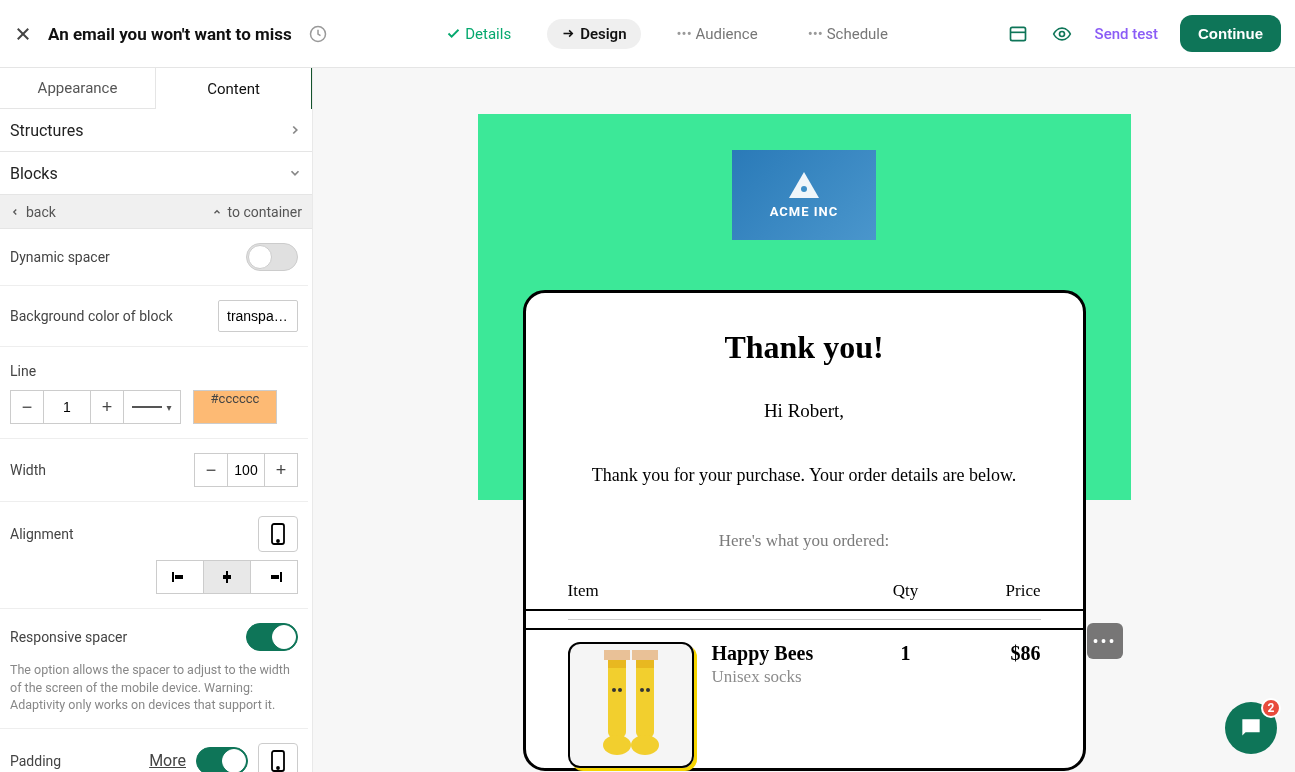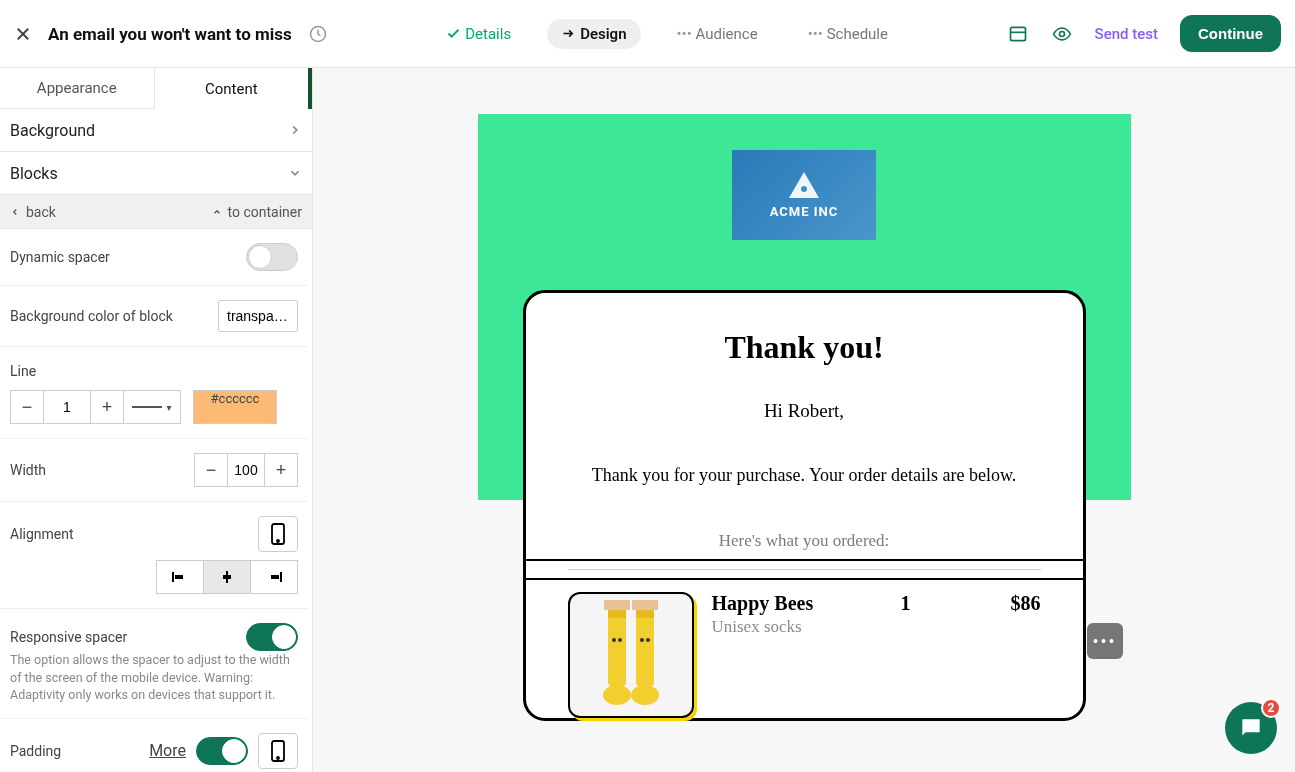--- a/index.html
+++ b/index.html
@@ -18,21 +18,21 @@
 .top-right { display: flex; align-items: center; gap: 22px; }
 .top-right .tool-icon { width: 22px; height: 20px; color: #0e7558; cursor: pointer; }
 .send-test { color: #8b5cf6; font-size: 15px; font-weight: 500; cursor: pointer; }
 .continue-btn { background: #0e7558; color: #fff; border: none; padding: 10px 18px; border-radius: 12px; font-size: 15px; font-weight: 700; cursor: pointer; }
 
 .main { display: flex; height: calc(100% - 68px); }
 .sidebar { width: 313px; border-right: 1px solid #e9e9e9; display: flex; flex-direction: column; background: #fff; }
 
 .tabs { display: flex; height: 41px; }
 .tab { flex: 1; display: flex; align-items: center; justify-content: center; font-size: 15px; color: #555; cursor: pointer; border-bottom: 1px solid #e5e5e5; }
-.tab.active { color: #111; border-right: 4px solid #14532d; border-bottom: none; }
+.tab.active { color: #111; border-right: 1px solid #14532d; border-bottom: none; }
 .tab:first-child { border-right: 0; }
 .tab.active:first-child ~ .tab, .tab:not(.active):first-child { border-right: 1px solid #e5e5e5; }
 
 .accordion { height: 43px; display: flex; align-items: center; justify-content: space-between; padding: 0 10px; border-bottom: 1px solid #e5e5e5; font-size: 16px; color: #222; cursor: pointer; }
 .accordion .chev { width: 14px; height: 14px; color: #888; }
 
 .breadcrumb-row { height: 34px; background: #f0f0f0; display: flex; align-items: center; justify-content: space-between; padding: 0 10px; font-size: 14px; color: #555; border-bottom: 1px solid #e5e5e5; }
 .breadcrumb-row .part { display: flex; align-items: center; gap: 6px; cursor: pointer; }
 .breadcrumb-row .chev-sm { width: 10px; height: 10px; }
 
@@ -60,21 +60,21 @@
 .line-style .chev-d { margin-left: 4px; font-size: 10px; color: #555; }
 
 .color-chip { height: 34px; width: 84px; background: #fdba74; border: 1px solid #ccc; display: flex; justify-content: center; font-size: 13px; color: #444; cursor: pointer; }
 
 .align-btns { display: flex; margin-top: 8px; justify-content: flex-end; }
 .align-btn { width: 48px; height: 34px; border: 1px solid #ccc; margin-left: -1px; background: #fff; display: flex; align-items: center; justify-content: center; cursor: pointer; }
 .align-btn.active { background: #e8e8e8; }
 
 .mobile-btn { width: 40px; height: 36px; border: 1px solid #ccc; border-radius: 4px; display: flex; align-items: center; justify-content: center; cursor: pointer; }
 
-.help-text { font-size: 12.5px; color: #888; line-height: 1.4; }
+.help-text { font-size: 12.5px; color: #888; line-height: 1.4; margin-top: 10px; }
 
 .canvas { flex: 1; background: #f7f7f7; position: relative; overflow: hidden; }
 .email-area { width: 653px; margin: 46px auto 0; }
 .hero { background: #3ce898; padding: 36px 0 0 0; display: flex; flex-direction: column; align-items: center; }
 .logo-card { width: 144px; height: 90px; background: linear-gradient(135deg,#2a7ab8,#4a96cc); display: flex; flex-direction: column; align-items: center; justify-content: center; color: #fff; }
 .logo-card .tri { width: 30px; height: 26px; margin-bottom: 6px; }
 .logo-card .brand { font-size: 13px; font-weight: 700; letter-spacing: 1px; }
 
 .receipt { width: 563px; background: #fff; border: 3px solid #000; border-radius: 22px; margin: 26px auto 0; padding: 36px 0 0 0; position: relative; z-index: 2; }
 .receipt h1 { font-family: Georgia, serif; font-size: 32px; font-weight: 700; text-align: center; }
@@ -164,21 +164,21 @@
   </div>
 </div>
 
 <div class="main">
   <div class="sidebar">
     <div class="tabs">
       <div class="tab">Appearance</div>
       <div class="tab active">Content</div>
     </div>
     <div class="accordion">
-      <span>Background</span>
+      <span>Structures</span>
       <svg class="chev" viewBox="0 0 24 24" fill="none" stroke="currentColor" stroke-width="3">
           <polyline points="9 6 15 12 9 18"></polyline>
         </svg>
     </div>
     <div class="accordion">
       <span>Blocks</span>
       <svg class="chev" viewBox="0 0 24 24" fill="none" stroke="currentColor" stroke-width="3">
           <polyline points="6 9 12 15 18 9"></polyline>
         </svg>
     </div>
@@ -315,20 +315,25 @@
                 <circle cx="15" cy="17" r="3" fill="#3d8fc8"></circle>
               </svg>
             <div class="brand">ACME INC</div>
           </div>
         </div>
         <div class="receipt" style="position:absolute;top:150px;left:45px">
           <h1>Thank you!</h1>
           <div class="greet">Hi Robert,</div>
           <div class="thanks">Thank you for your purchase. Your order details are below.</div>
           <div class="ordered">Here's what you ordered:</div>
+          <div class="thead">
+            <div class="c1">Item</div>
+            <div class="c2">Qty</div>
+            <div class="c3">Price</div>
+          </div>
           <div class="selected-block">
             <div class="hairline"></div>
           </div>
           <div class="item-row">
             <div class="img">
               <svg class="socks" viewBox="0 0 90 110">
                 <rect x="22" y="8" width="18" height="80" rx="6" fill="#f2cf2e"></rect>
                 <rect x="50" y="8" width="18" height="80" rx="6" fill="#f2cf2e"></rect>
                 <rect x="22" y="8" width="18" height="10" fill="#e8b820"></rect>
                 <rect x="50" y="8" width="18" height="10" fill="#e8b820"></rect>

